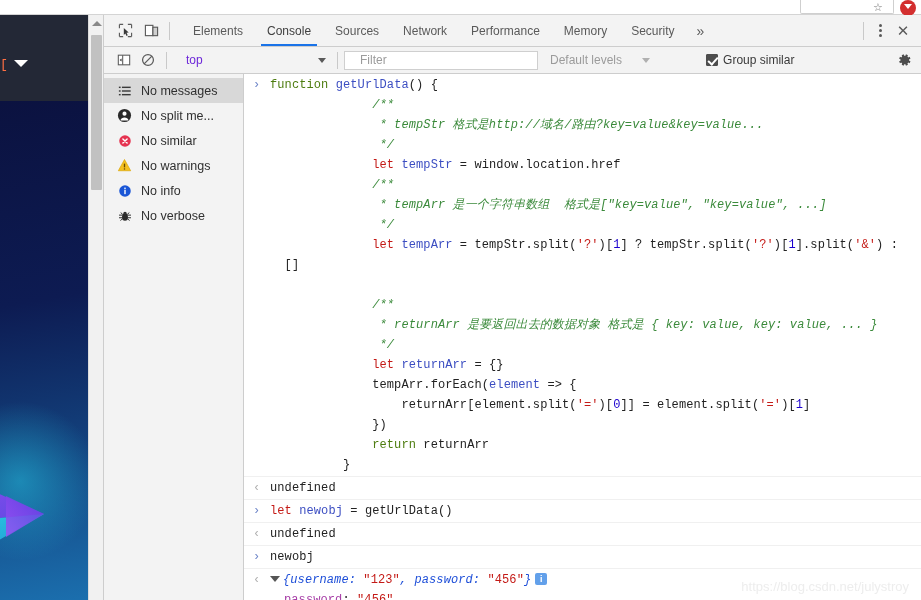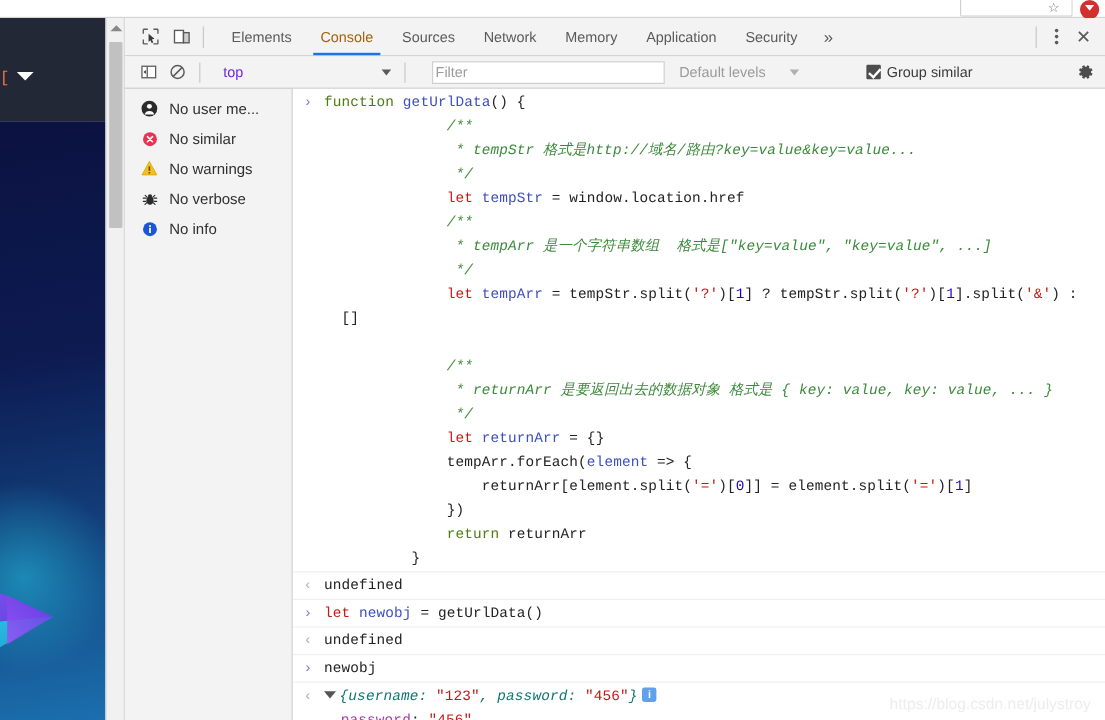--- a/index.html
+++ b/index.html
@@ -98,21 +98,21 @@
   .tb-icon {
     width: 26px; height: 26px; display: flex; align-items: center;
     justify-content: center; cursor: pointer;
   }
   .tb-sep { width: 1px; height: 18px; background: #c9c9c9; align-self: center; margin: 0 5px; }
   .tabs { display: flex; align-items: stretch; }
   .tab {
     padding: 0 12px; display: flex; align-items: center; font-size: 12px;
     color: #5a5a5a; cursor: pointer; position: relative; white-space: nowrap;
   }
-  .tab.active { color: #a16207; }
+  .tab.active { color: #404040; }
   .tab.active::after {
     content: ""; position: absolute; left: 6px; right: 6px; bottom: 0;
     height: 2px; background: #1a73e8;
   }
   .tab-more {
     padding: 0 10px; display: flex; align-items: center;
     font-size: 14px; color: #5a5a5a; cursor: pointer;
   }
   .tabbar-right {
     margin-left: auto; display: flex; align-items: center; padding-right: 6px;
@@ -139,23 +139,22 @@
     width: 150px; height: 19px; margin-left: 8px; padding: 0 5px;
     font-size: 12px; color: #6d28d9; cursor: pointer;
   }
   .ctx-select .caret {
     width: 0; height: 0; border-left: 4px solid transparent;
     border-right: 4px solid transparent; border-top: 5px solid #5a5a5a;
   }
   .vsep { width: 1px; height: 17px; background: #c9c9c9; margin: 0 6px; }
   .filter-input {
     width: 194px; height: 19px; border: 1px solid #cfcfcf; background: #fff;
-    font-size: 12px; color: #333; padding: 0 2px; outline: none;
+    font-size: 12px; color: #333; padding: 0 15px; outline: none;
     font-family: "Liberation Sans", sans-serif;
-    margin-left: 16px;
   }
   .filter-input::placeholder { color: #9b9b9b; }
   .levels {
     display: flex; align-items: center; gap: 20px; margin-left: 12px;
     font-size: 12px; color: #9b9b9b; cursor: pointer;
   }
   .levels .caret {
     width: 0; height: 0; border-left: 4px solid transparent;
     border-right: 4px solid transparent; border-top: 5px solid #b0b0b0;
   }
@@ -207,21 +206,21 @@
   }
   .kw { color: #c41a16; }
   .kw2 { color: #4d7c0f; }
   .fn { color: #3c4ec2; }
   .var { color: #3c4ec2; }
   .plain { color: #222222; }
   .cmt { color: #3b8a3b; font-style: italic; }
   .str { color: #c41a16; }
   .num { color: #1c00cf; }
   .prop { color: #a63ca6; }
-  .objhead { color: #0f766e; font-style: italic; }
+  .objhead { color: #1d4ed8; font-style: italic; }
   .infoi {
     display: inline-block; width: 12px; height: 12px; border-radius: 2px;
     background: #62a0ea; color: #fff; font-size: 9px; line-height: 12px;
     text-align: center; font-family: "Liberation Sans", sans-serif;
     font-style: normal; vertical-align: 1px; margin-left: 4px; font-weight: bold;
   }
   .tri-d {
     display: inline-block; width: 0; height: 0; vertical-align: 1px;
     border-left: 5px solid transparent; border-right: 5px solid transparent;
     border-top: 6px solid #555; margin-right: 3px;
@@ -302,24 +301,24 @@
         <div class="tab active">
             <span>Console</span>
           </div>
         <div class="tab">
             <span>Sources</span>
           </div>
         <div class="tab">
             <span>Network</span>
           </div>
         <div class="tab">
+            <span>Performance</span>
+          </div>
+        <div class="tab">
             <span>Memory</span>
-          </div>
-        <div class="tab">
-            <span>Application</span>
           </div>
         <div class="tab">
             <span>Security</span>
           </div>
         <div class="tab-more">»</div>
       </div>
       <div class="tabbar-right">
         <div class="tb-sep"></div>
         <div class="kebab">
             <i></i>
@@ -363,29 +362,42 @@
         <svg width="18" height="18" viewBox="0 0 20 20">
           <path fill="#4d4d4d" d="M10 6.6a3.4 3.4 0 1 0 0 6.8 3.4 3.4 0 0 0 0-6.8zm0 5a1.6 1.6 0 1 1 0-3.2 1.6 1.6 0 0 1 0 3.2z"></path>
           <path fill="#4d4d4d" d="M17.2 11.3l-1.5-.6a5.9 5.9 0 0 0 0-1.4l1.5-.6-.9-2.2-1.5.6a5.9 5.9 0 0 0-1-1l.6-1.5-2.2-.9-.6 1.5a5.9 5.9 0 0 0-1.4 0L9.6 3.7l-2.2.9.6 1.5a5.9 5.9 0 0 0-1 1l-1.5-.6-.9 2.2 1.5.6a5.9 5.9 0 0 0 0 1.4l-1.5.6.9 2.2 1.5-.6a5.9 5.9 0 0 0 1 1l-.6 1.5 2.2.9.6-1.5a5.9 5.9 0 0 0 1.4 0l.6 1.5 2.2-.9-.6-1.5a5.9 5.9 0 0 0 1-1l1.5.6z"></path>
         </svg>
       </div>
     </div>
 
     <div class="dt-body">
 
       <div class="sidebar">
+        <div class="side-item selected">
+          <span class="side-ico">
+            <svg width="14" height="14" viewBox="0 0 16 16">
+              <rect x="1" y="3" width="2" height="1.6" fill="#3a3a3a"></rect>
+                <rect x="4.5" y="3" width="10" height="1.6" fill="#3a3a3a"></rect>
+              <rect x="1" y="7.2" width="2" height="1.6" fill="#3a3a3a"></rect>
+                <rect x="4.5" y="7.2" width="10" height="1.6" fill="#3a3a3a"></rect>
+              <rect x="1" y="11.4" width="2" height="1.6" fill="#3a3a3a"></rect>
+                <rect x="4.5" y="11.4" width="10" height="1.6" fill="#3a3a3a"></rect>
+            </svg>
+          </span>
+          <span>No messages</span>
+        </div>
         <div class="side-item">
           <span class="side-ico">
             <svg width="15" height="15" viewBox="0 0 16 16">
               <circle cx="8" cy="8" r="7" fill="#2b2b2b"></circle>
               <circle cx="8" cy="6" r="2.2" fill="#fff"></circle>
               <path d="M3.6 13.2a4.7 4.7 0 0 1 8.8 0z" fill="#fff"></path>
             </svg>
           </span>
-          <span>No user me...</span>
+          <span>No split me...</span>
         </div>
         <div class="side-item">
           <span class="side-ico">
             <svg width="14" height="14" viewBox="0 0 16 16">
               <circle cx="8" cy="8" r="6.6" fill="#e53350"></circle>
               <path d="M5.6 5.6l4.8 4.8M10.4 5.6l-4.8 4.8" stroke="#fff" stroke-width="1.6" stroke-linecap="round"></path>
             </svg>
           </span>
           <span>No similar</span>
         </div>
@@ -395,36 +407,36 @@
               <path d="M8 1.6l6.6 12H1.4z" fill="#f4c020" stroke="#d9a400" stroke-width="0.7"></path>
               <rect x="7.3" y="6" width="1.4" height="4" fill="#6a4a00"></rect>
               <rect x="7.3" y="11" width="1.4" height="1.4" fill="#6a4a00"></rect>
             </svg>
           </span>
           <span>No warnings</span>
         </div>
         <div class="side-item">
           <span class="side-ico">
             <svg width="14" height="14" viewBox="0 0 16 16">
+              <circle cx="8" cy="8" r="6.6" fill="#1a56d6"></circle>
+              <rect x="7.2" y="6.6" width="1.6" height="5" fill="#fff"></rect>
+              <rect x="7.2" y="4.1" width="1.6" height="1.7" fill="#fff"></rect>
+            </svg>
+          </span>
+          <span>No info</span>
+        </div>
+        <div class="side-item">
+          <span class="side-ico">
+            <svg width="14" height="14" viewBox="0 0 16 16">
               <ellipse cx="8" cy="9" rx="3.4" ry="4.4" fill="#2b2b2b"></ellipse>
               <path d="M8 3.2a2 2 0 0 1 2 2H6a2 2 0 0 1 2-2z" fill="#2b2b2b"></path>
               <path d="M1.6 7h2.6M11.8 7h2.6M1.6 10h2.6M11.8 10h2.6M3.2 13l1.8-1.8M12.8 13L11 11.2M3.4 4.4L5 5.8M12.6 4.4L11 5.8" stroke="#2b2b2b" stroke-width="1.1" stroke-linecap="round"></path>
             </svg>
           </span>
           <span>No verbose</span>
-        </div>
-        <div class="side-item">
-          <span class="side-ico">
-            <svg width="14" height="14" viewBox="0 0 16 16">
-              <circle cx="8" cy="8" r="6.6" fill="#1a56d6"></circle>
-              <rect x="7.2" y="6.6" width="1.6" height="5" fill="#fff"></rect>
-              <rect x="7.2" y="4.1" width="1.6" height="1.7" fill="#fff"></rect>
-            </svg>
-          </span>
-          <span>No info</span>
         </div>
       </div>
 
       <div class="console" id="console-host">
           <div class="cline divider" style="padding: 1px 0px 1px 26px;"><span class="gutter g-in">›</span><div class="code-line"><span class="kw2">function </span><span class="fn">getUrlData</span><span class="plain">() {</span></div><div class="code-line"><span class="cmt">              /**</span></div><div class="code-line"><span class="cmt">               * tempStr 格式是http://域名/路由?key=value&amp;key=value...</span></div><div class="code-line"><span class="cmt">               */</span></div><div class="code-line"><span class="plain">              </span><span class="kw">let</span><span class="plain"> </span><span class="var">tempStr</span><span class="plain"> = window.location.href</span></div><div class="code-line"><span class="cmt">              /**</span></div><div class="code-line"><span class="cmt">               * tempArr 是一个字符串数组  格式是["key=value", "key=value", ...]</span></div><div class="code-line"><span class="cmt">               */</span></div><div class="code-line"><span class="plain">              </span><span class="kw">let</span><span class="plain"> </span><span class="var">tempArr</span><span class="plain"> = tempStr.split(</span><span class="str">'?'</span><span class="plain">)[</span><span class="num">1</span><span class="plain">] ? tempStr.split(</span><span class="str">'?'</span><span class="plain">)[</span><span class="num">1</span><span class="plain">].split(</span><span class="str">'&amp;'</span><span class="plain">) :</span></div><div class="code-line"><span class="plain">  []</span></div><div class="code-line">&nbsp;</div><div class="code-line"><span class="cmt">              /**</span></div><div class="code-line"><span class="cmt">               * returnArr 是要返回出去的数据对象 格式是 { key: value, key: value, ... }</span></div><div class="code-line"><span class="cmt">               */</span></div><div class="code-line"><span class="plain">              </span><span class="kw">let</span><span class="plain"> </span><span class="var">returnArr</span><span class="plain"> = {}</span></div><div class="code-line"><span class="plain">              tempArr.forEach(</span><span class="var">element</span><span class="plain"> =&gt; {</span></div><div class="code-line"><span class="plain">                  returnArr[element.split(</span><span class="str">'='</span><span class="plain">)[</span><span class="num">0</span><span class="plain">]] = element.split(</span><span class="str">'='</span><span class="plain">)[</span><span class="num">1</span><span class="plain">]</span></div><div class="code-line"><span class="plain">              })</span></div><div class="code-line"><span class="plain">              </span><span class="kw2">return</span><span class="plain"> returnArr</span></div><div class="code-line"><span class="plain">          }</span></div></div>
           <div class="cline divider"><span class="gutter g-out">‹</span><span class="plain">undefined</span></div>
           <div class="cline divider"><span class="gutter g-in">›</span><span class="kw">let</span><span class="plain"> </span><span class="var">newobj</span><span class="plain"> = getUrlData()</span></div>
           <div class="cline divider"><span class="gutter g-out">‹</span><span class="plain">undefined</span></div>
           <div class="cline divider"><span class="gutter g-in">›</span><span class="plain">newobj</span></div>
           <div class="cline divider" style="padding: 1px 0px 1px 26px;"><span class="gutter g-out">‹</span><div class="code-line"><span class="tri-d"></span><span class="objhead">{username: </span><span class="str">"123"</span><span class="objhead">, password: </span><span class="str">"456"</span><span class="objhead">}</span><span class="infoi">i</span></div><div class="code-line" style="padding-left: 14px;"><span class="prop">password</span><span class="plain">: </span><span class="str">"456"</span></div></div>

